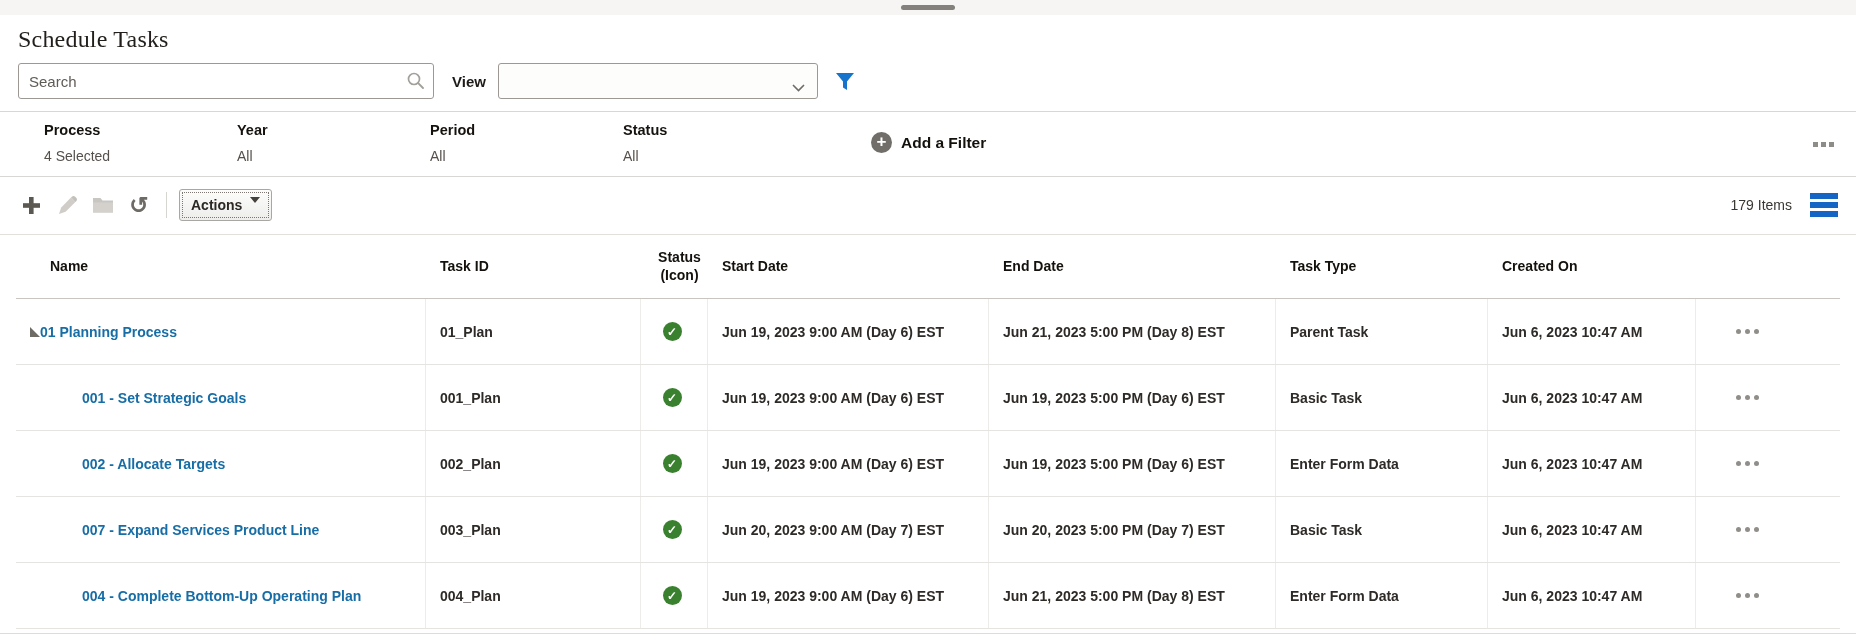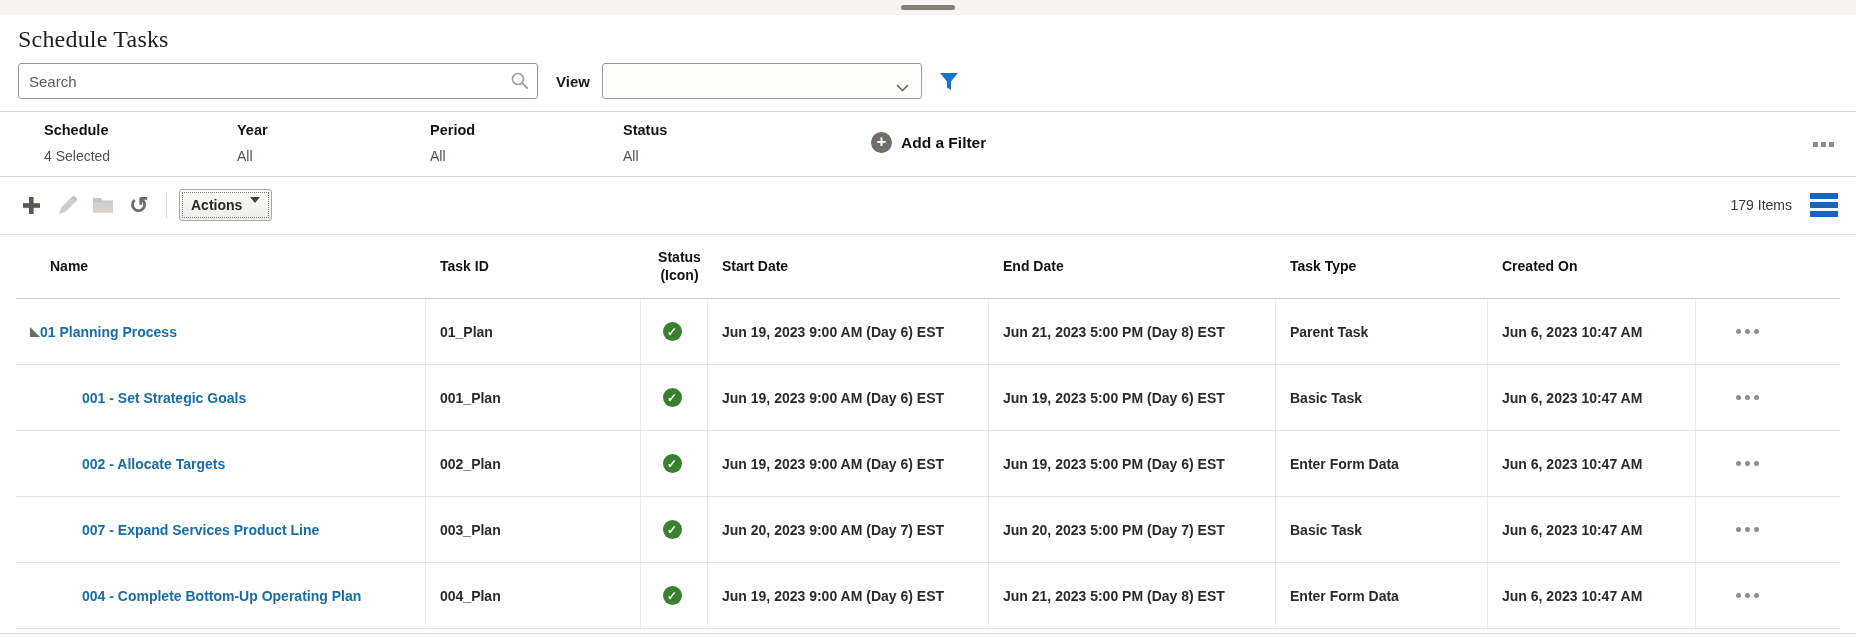--- a/index.html
+++ b/index.html
@@ -5,21 +5,21 @@
   * { box-sizing: border-box; margin: 0; padding: 0; }
   html,body { width:1856px; height:637px; overflow:hidden; background:#fff;
     font-family:"Liberation Sans", sans-serif; color:#312d2a; }
   .grip-bar { height:15px; background:#f6f5f3; position:relative; }
   .grip-handle { position:absolute; left:50%; top:5px; transform:translateX(-50%);
     width:54px; height:5px; background:#84817d; border-radius:3px; }
   .page-title { font-family:"Liberation Serif", serif; font-size:24px; color:#211e1b;
     padding:11px 0 0 18px; letter-spacing:.2px; }
   
   .controls { display:flex; align-items:center; padding:10px 18px 8px 18px; }
-  .search-box { position:relative; width:520px; }
+  .search-box { position:relative; width:416px; }
   .search-box input { width:100%; height:36px; border:1px solid #9c9995; border-radius:3px;
     padding:0 34px 0 10px; font-size:15px; color:#403c38; font-family:"Liberation Sans",sans-serif; }
   .search-box input::placeholder { color:#5f5b57; opacity:1; }
   .search-icon { position:absolute; right:8px; top:8px; }
   .view-label { font-weight:bold; font-size:15px; margin:0 12px 0 18px; color:#1d1a17; }
   .select-box { width:320px; height:36px; border:1px solid #9c9995; border-radius:3px;
     background:#fdfdfc; position:relative; }
   .select-box .chev { position:absolute; right:12px; top:14px; }
   .funnel-btn { margin-left:16px; cursor:pointer; display:flex; align-items:center; }
   
@@ -105,21 +105,21 @@
   </div>
   <span class="funnel-btn">
     <svg width="22" height="21" viewBox="0 0 22 21">
       <path d="M2 2h18l-7 8.4v8.6l-4-2.5v-6.1z" fill="#1774cd"></path>
     </svg>
   </span>
 </div>
 
 <div class="filter-bar">
   <div class="filter-item">
-    <div class="flabel">Schedule</div>
+    <div class="flabel">Process</div>
     <div class="fvalue">4 Selected</div>
   </div>
   <div class="filter-item">
     <div class="flabel">Year</div>
     <div class="fvalue">All</div>
   </div>
   <div class="filter-item">
     <div class="flabel">Period</div>
     <div class="fvalue">All</div>
   </div>

